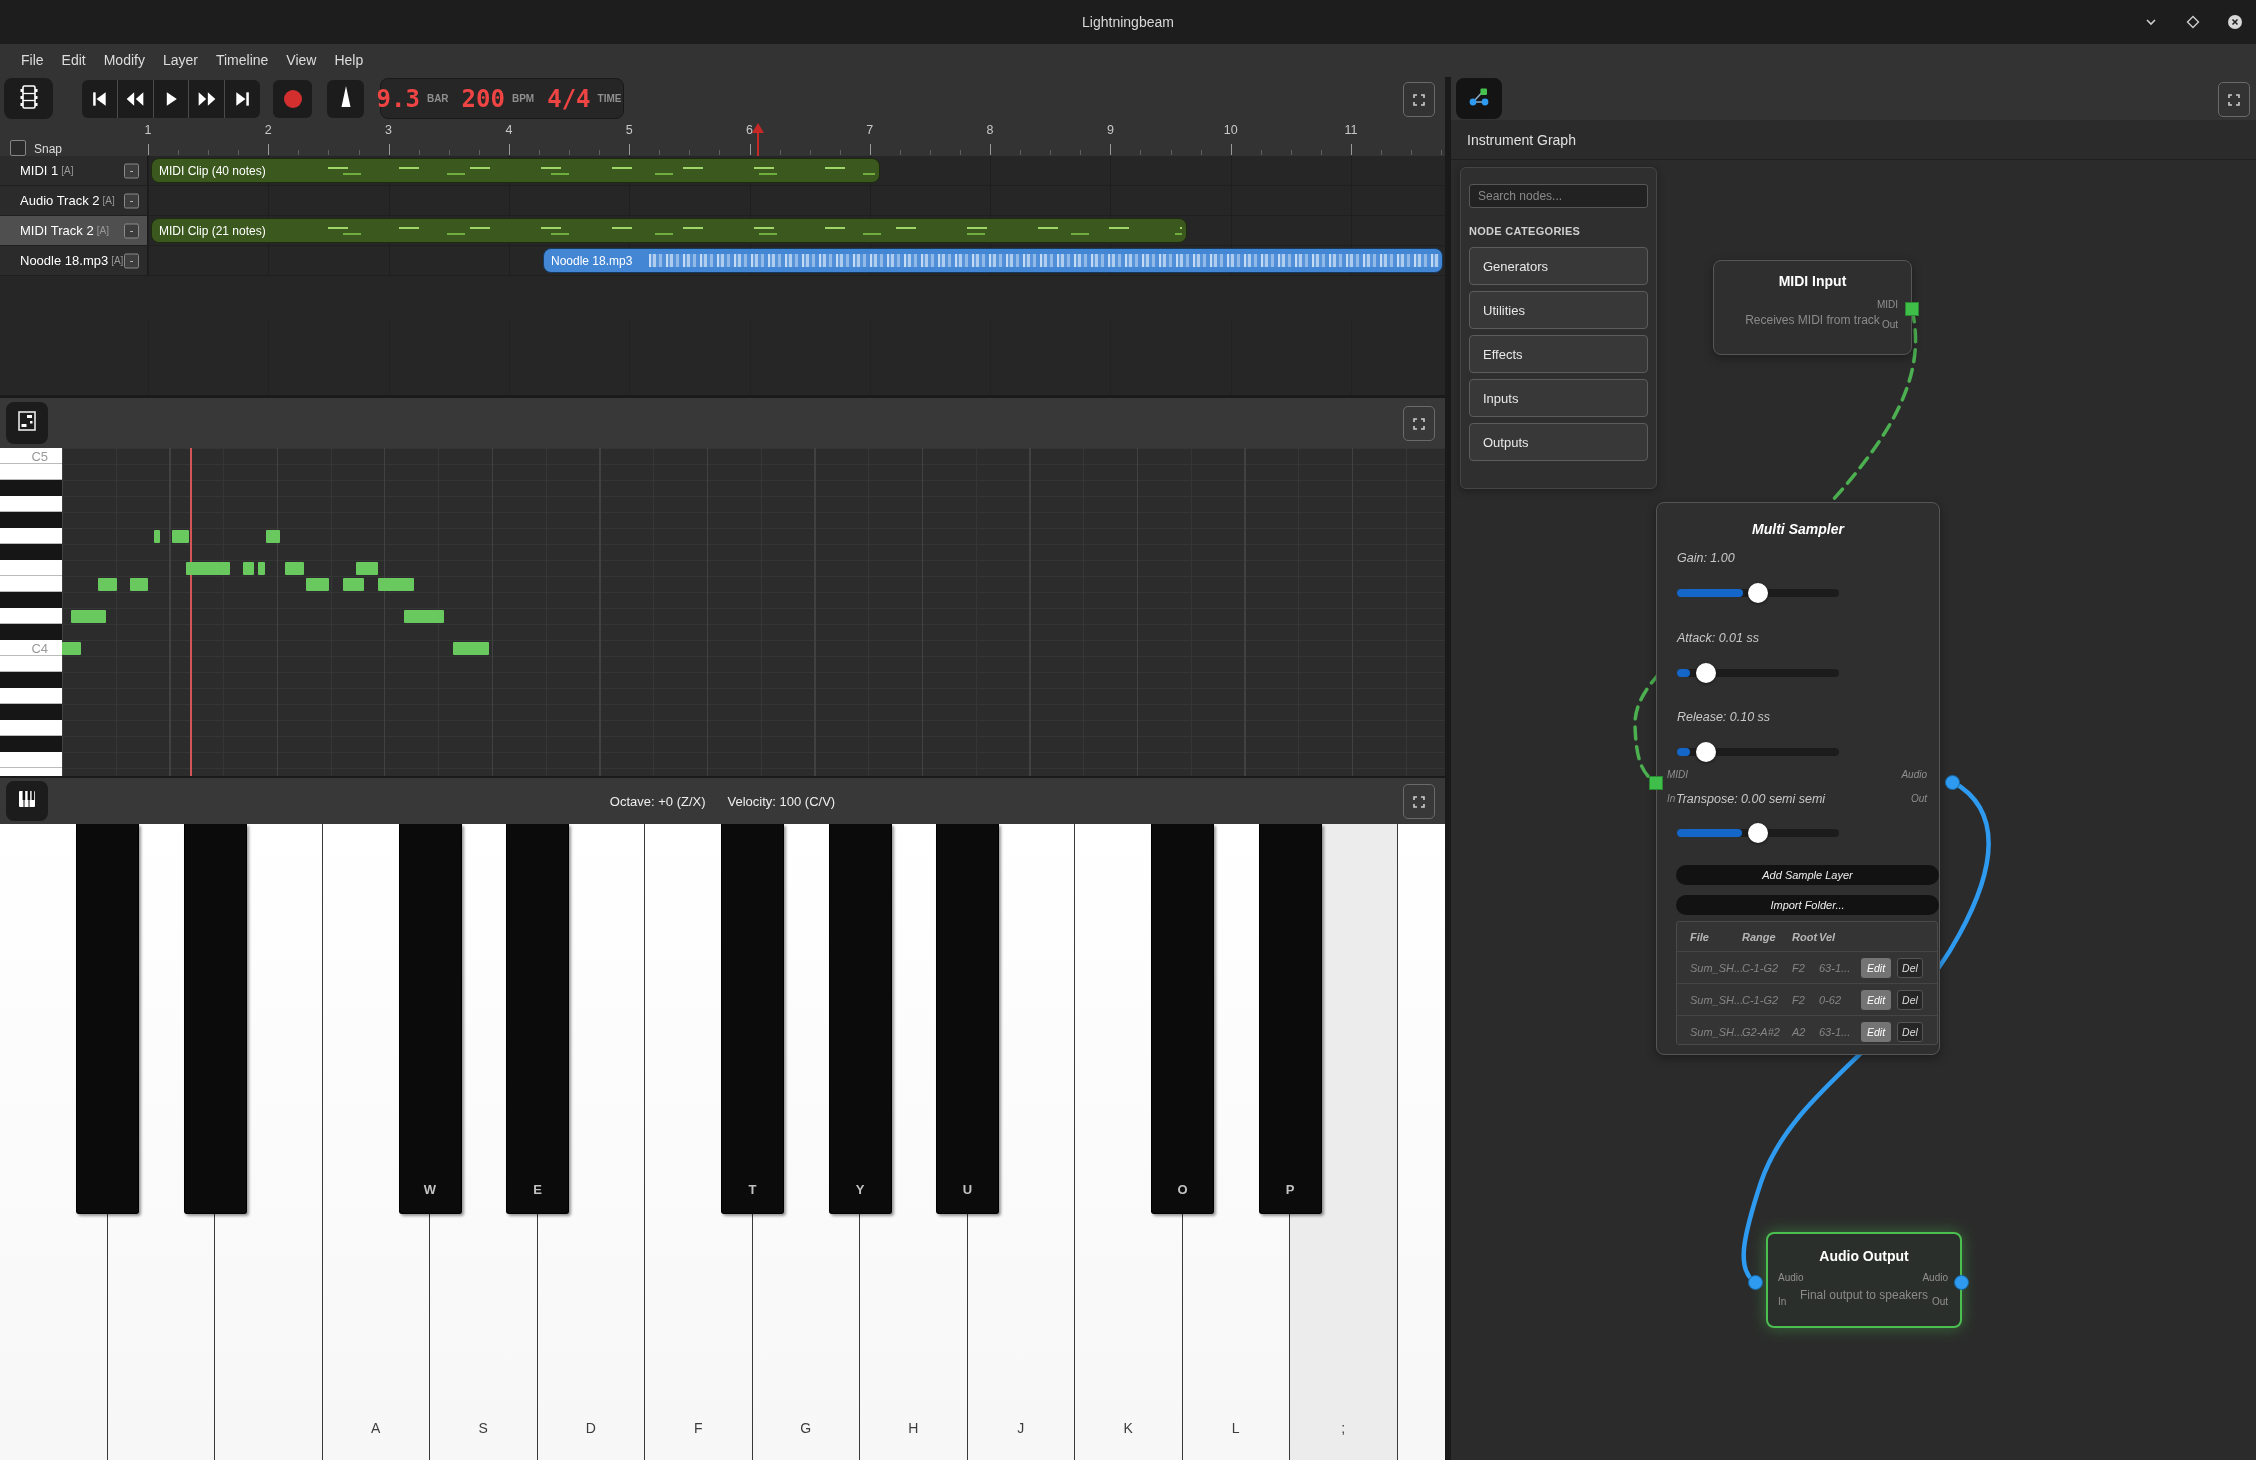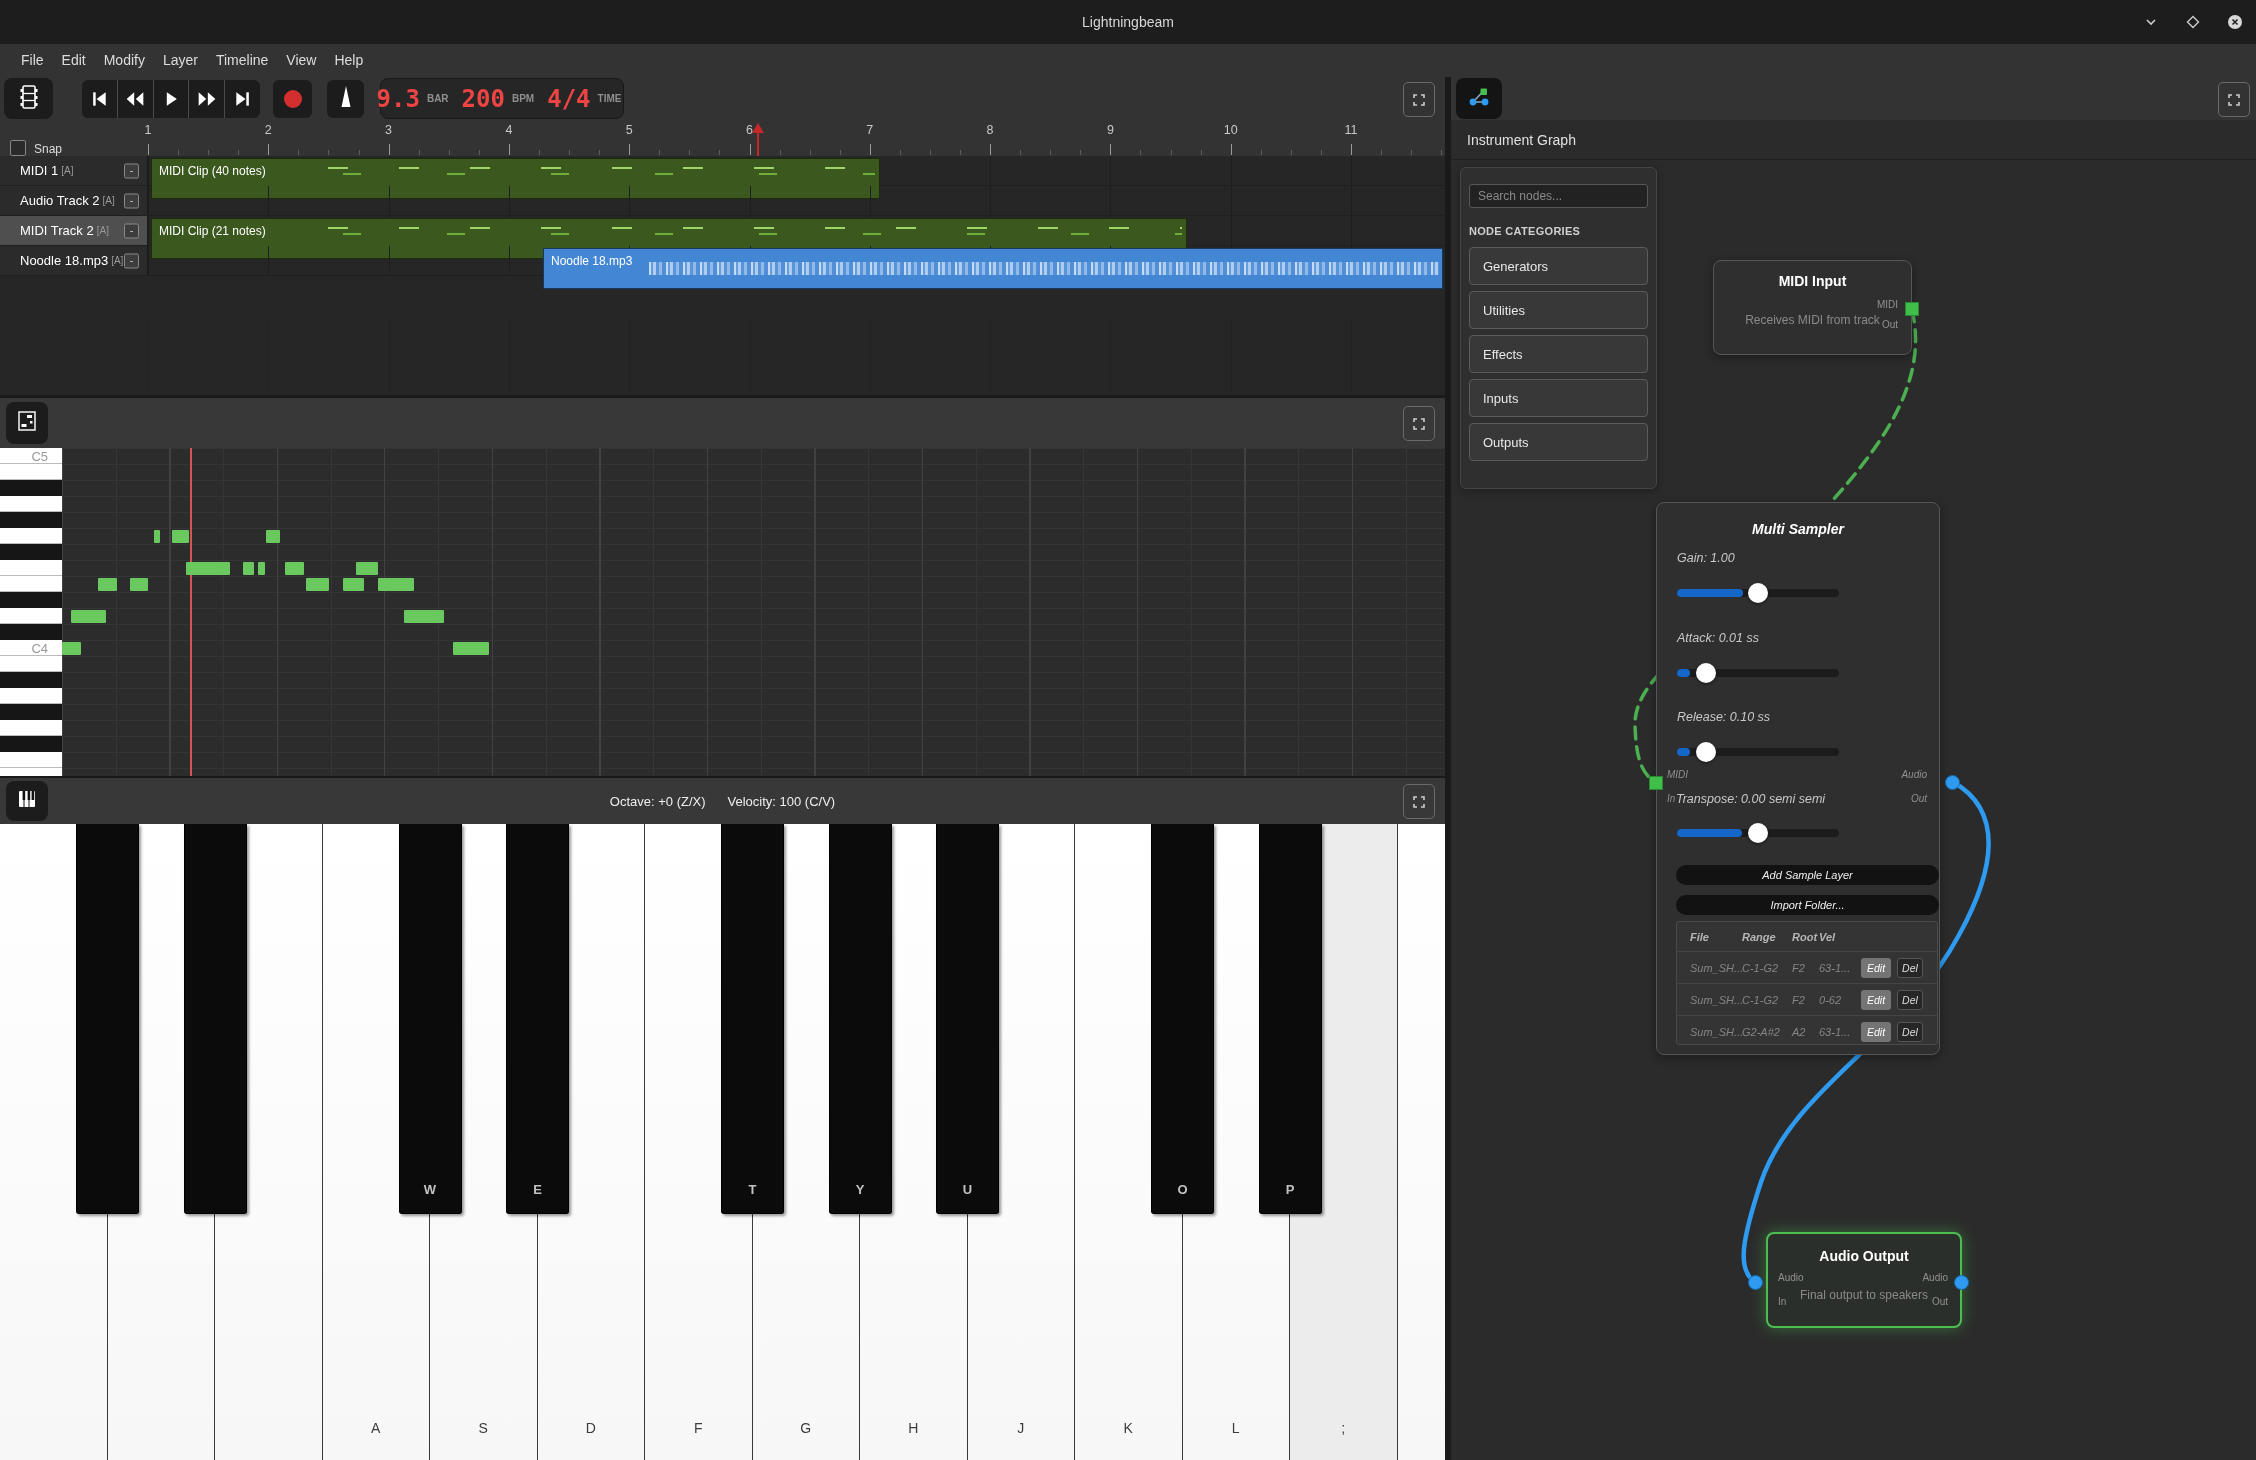--- a/index.html
+++ b/index.html
@@ -42,21 +42,21 @@
   .trackrow{position:absolute;left:0;width:1445px;height:30px;border-bottom:1px solid #1f1f1f;box-sizing:border-box;}
   .thead{position:absolute;left:0;top:0;width:148px;height:100%;background:#2b2b2b;border-right:1px solid #1a1a1a;box-sizing:border-box;
          display:flex;align-items:center;padding-left:20px;overflow:hidden;white-space:nowrap;}
   .thead.sel{background:#4f4f4f;}
   .tname{font-size:13px;color:#fff;}
   .ttag{font-size:10px;color:#999;margin-left:3px;}
   .tminus{position:absolute;right:8px;top:50%;transform:translateY(-50%);width:13px;height:13px;border:1px solid #8a8a8a;background:#3d3d3d;
           color:#ccc;font-size:11px;line-height:11px;text-align:center;border-radius:2px;}
   .lane{position:absolute;left:148px;top:0;right:0;height:100%;
         background-image:repeating-linear-gradient(to right,#1f1f1f 0 1px,transparent 1px 120.3px);}
-  .clip{position:absolute;top:2px;height:41px;border-radius:0;box-sizing:border-box;}
+  .clip{position:absolute;top:2px;height:25px;border-radius:8px;box-sizing:border-box;}
   .clip .clab{position:absolute;left:7px;top:0;line-height:25px;font-size:12px;color:#fff;white-space:nowrap;}
   .clip.midi{background:#3b591e;border:1px solid #1c2b0e;}
   .clip.midi .mini{position:absolute;left:150px;right:4px;top:5px;bottom:5px;
     background-image:
       repeating-linear-gradient(90deg,transparent 0 26px,#9fd468 26px 46px,transparent 46px 71px),
       repeating-linear-gradient(90deg,transparent 0 41px,#6fae3c 41px 59px,transparent 59px 104px);
     background-size:100% 2px,100% 2px;background-position:0 3px,0 9px;background-repeat:no-repeat;}
   .clip.audio{background:#4286d4;border:1px solid #16395e;}
   .clip.audio .wave{position:absolute;left:105px;right:3px;top:4px;bottom:4px;opacity:.85;
     background-image:repeating-linear-gradient(90deg,rgba(235,245,255,.9) 0 2px,rgba(235,245,255,.25) 2px 4px,rgba(235,245,255,.75) 4px 7px,rgba(235,245,255,.15) 7px 10px,rgba(235,245,255,.55) 10px 13px,rgba(235,245,255,.1) 13px 17px);

